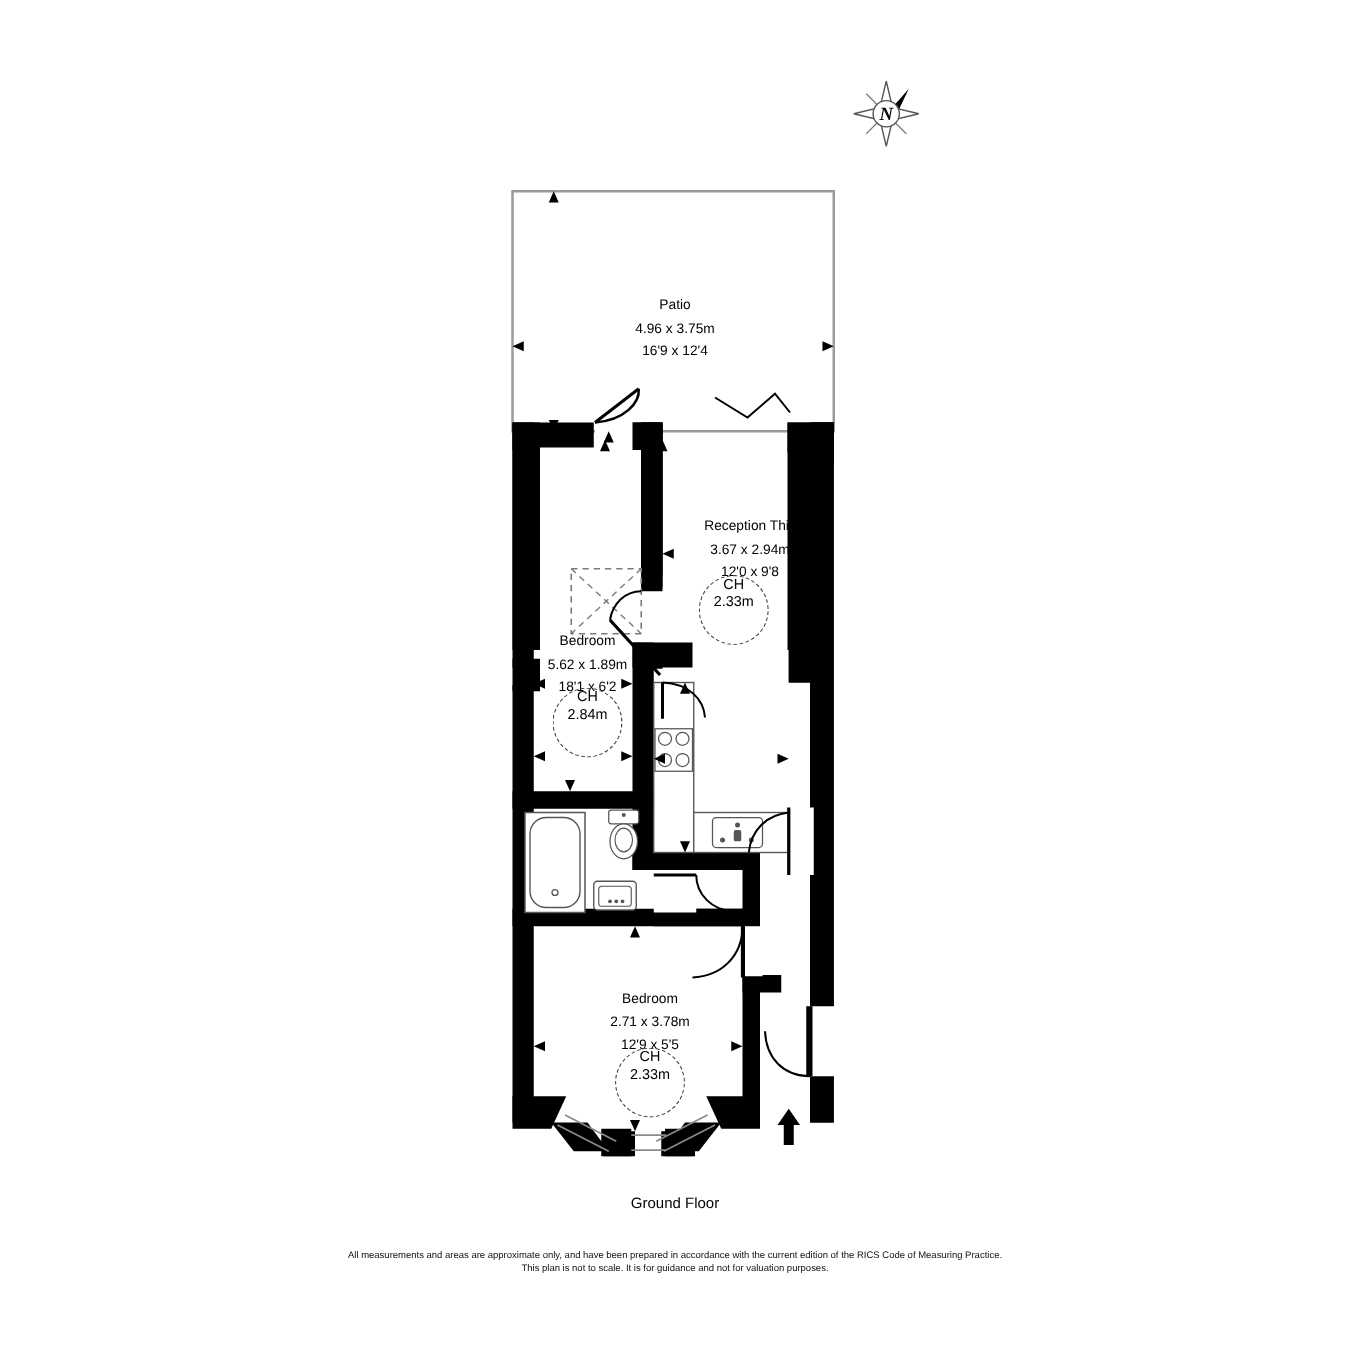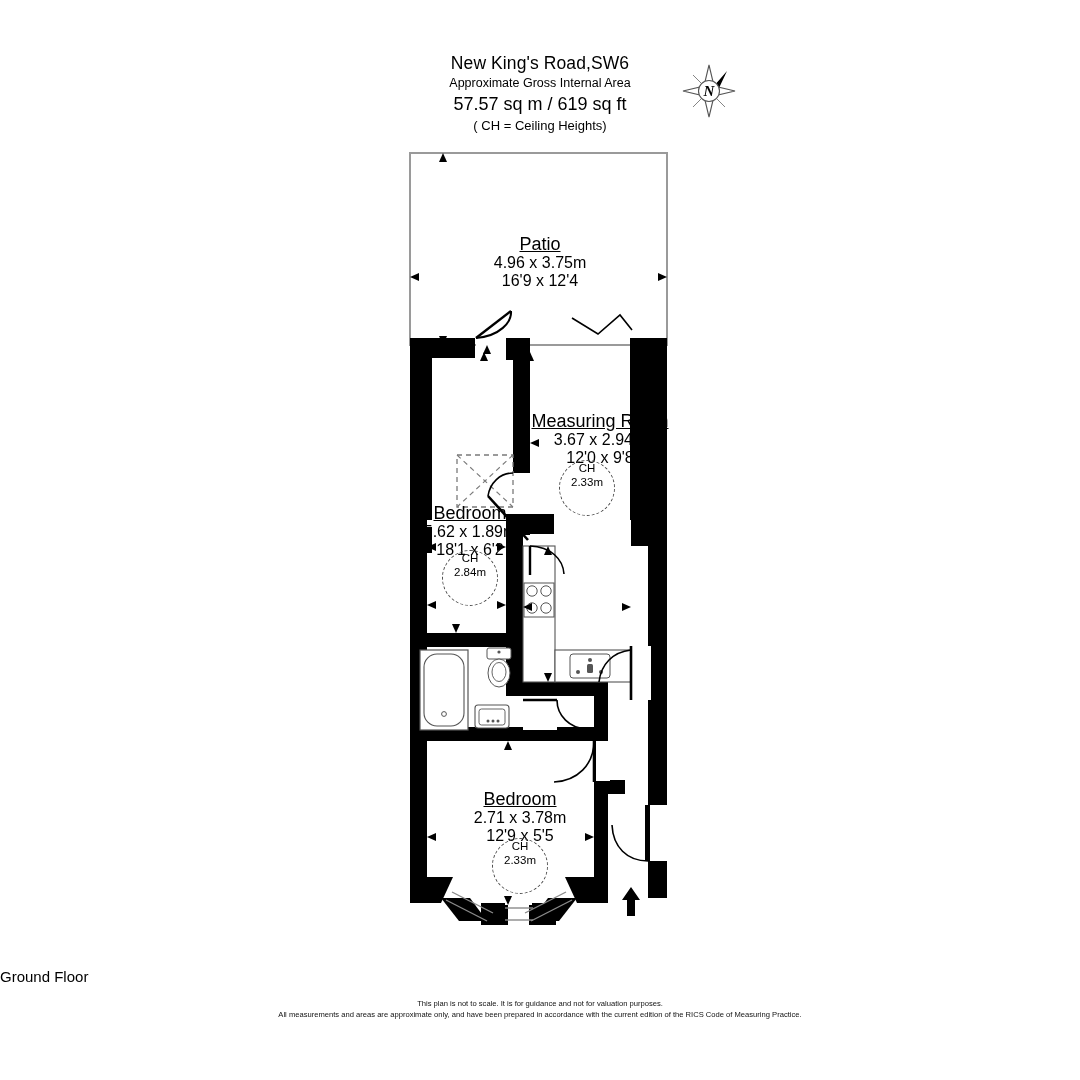--- a/index.html
+++ b/index.html
@@ -76,22 +76,22 @@
 
   
   .room-label {
     position: absolute;
     text-align: center;
     font-size: 14.5px;
     line-height: 18.5px;
     white-space: nowrap;
     pointer-events: none;
   }
-  .room-label .rl-name { font-size: 18px; text-decoration: underline; }
-  .room-label .rl-dim  { font-size: 16px; }
+  .room-label .rl-name { font-size: 11px; }
+  .room-label .rl-dim  { font-size: 11px; }
 
   .ch-badge {
     position: absolute;
     width: 56px;
     height: 56px;
     border: 1.4px dashed #4a4a4a;
     border-radius: 50%;
     display: flex;
     flex-direction: column;
     align-items: center;
@@ -101,47 +101,39 @@
     box-sizing: border-box;
     pointer-events: none;
   }
 
   
   .floor-name {
     position: absolute;
     left: 0;
     top: 955px;
     width: 1080px;
-    font-size: 15px;
-    margin-top: 13px;
+    text-align: center;
+    font-size: 12px;
   }
   .disclaimer {
     position: absolute;
     left: 0;
     top: 998px;
     width: 1080px;
     text-align: center;
     font-size: 7.6px;
     line-height: 11px;
     color: #111;
   }
 </style>
 </head>
 <body>
 
 <div id="page">
 
-  <div class="header">
-    <div class="header-inner">
-      <div class="title">New King's Road,SW6</div>
-      <div class="subtitle">Approximate Gross Internal Area</div>
-      <div class="area">57.57 sq m /  619 sq ft</div>
-      <div class="ch-note">( CH = Ceiling Heights)</div>
-    </div>
-  </div>
 
   <div class="compass">
     <svg width="56" height="56" viewBox="0 0 56 56">
 
       <path d="M28 2 L33 23 L54 28 L33 33 L28 54 L23 33 L2 28 L23 23 Z" fill="#ffffff" stroke="#555555" stroke-width="1.1"></path>
 
       <path d="M28 28 L44 12 M28 28 L44 44 M28 28 L12 44 M28 28 L12 12" stroke="#777777" stroke-width="0.9" fill="none"></path>
 
       <path d="M28 28 L33 23 L46 8 L38 25 L33 33 Z" fill="#000000"></path>
 
@@ -362,21 +354,21 @@
 
   </svg>
 
   <div class="room-label" style="left:460px; top:235px; width:160px;">
     <div class="rl-name">Patio</div>
     <div class="rl-dim">4.96 x 3.75m</div>
     <div class="rl-dim">16'9 x 12'4</div>
   </div>
 
   <div class="room-label" style="left:508px; top:412px; width:184px;">
-    <div class="rl-name">Measuring Room</div>
+    <div class="rl-name">Reception This</div>
     <div class="rl-dim">3.67 x 2.94m</div>
     <div class="rl-dim">12'0 x 9'8</div>
   </div>
   <div class="ch-badge" style="left:559px; top:460px;">
     <div>CH</div>
     <div>2.33m</div>
   </div>
 
   <div class="room-label" style="left:398px; top:504px; width:144px;">
     <div class="rl-name">Bedroom</div>
@@ -394,17 +386,17 @@
     <div class="rl-dim">2.71 x 3.78m</div>
     <div class="rl-dim">12'9 x 5'5</div>
   </div>
   <div class="ch-badge" style="left:492px; top:838px;">
     <div>CH</div>
     <div>2.33m</div>
   </div>
 
   <div class="floor-name">Ground Floor</div>
   <div class="disclaimer">
+    <div>All measurements and areas are approximate only, and have been prepared in accordance with the current edition of the RICS Code of Measuring Practice.</div>
     <div>This plan is not to scale. It is for guidance and not for valuation purposes.</div>
-    <div>All measurements and areas are approximate only, and have been prepared in accordance with the current edition of the RICS Code of Measuring Practice.</div>
   </div>
 
 </div>
 
 </body></html>

